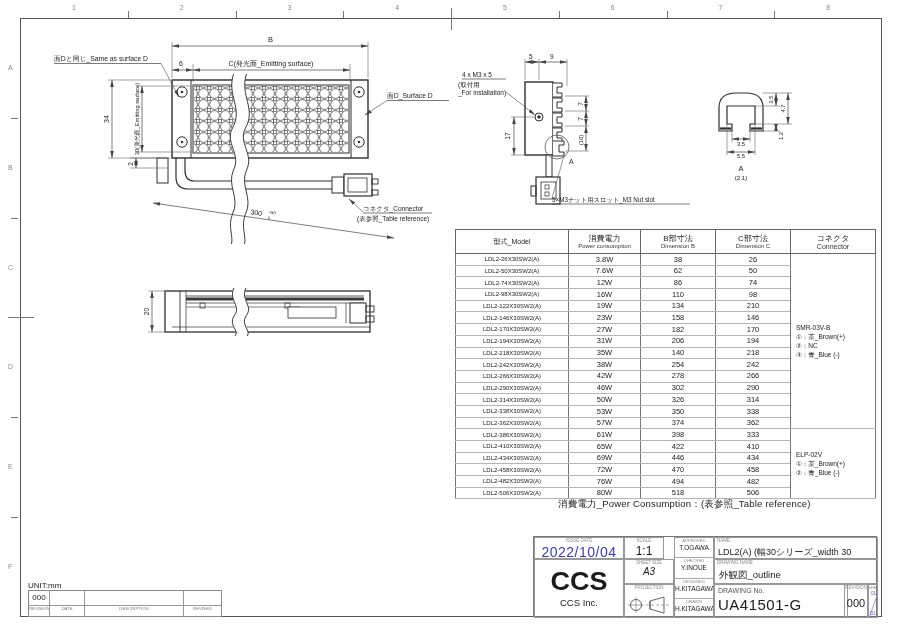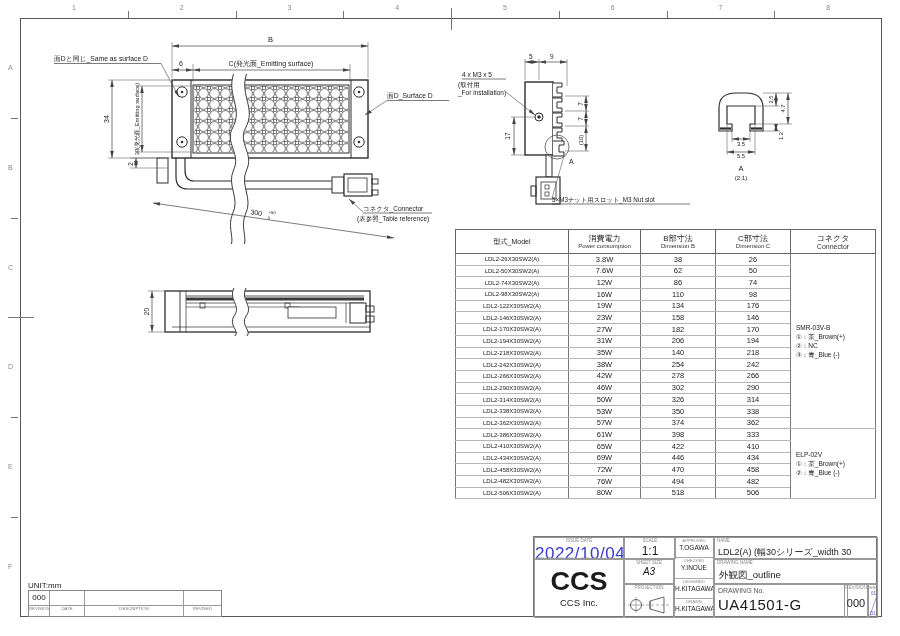--- a/index.html
+++ b/index.html
@@ -25,25 +25,25 @@
   .spec td.col-model{font-size:6px;}
   .spec td.col-conn{font-size:6.5px;text-align:left;vertical-align:middle;padding-left:5px;line-height:1.4;}
   
   .notes{position:absolute;left:558px;top:499px;font-size:9.5px;line-height:10.5px;letter-spacing:.2px;}
   
   .tb{position:absolute;left:533px;top:536px;width:344px;height:81px;border:1px solid #777;box-sizing:border-box;background:#fff;}
   .tb .cell{position:absolute;border:0.7px solid #999;box-sizing:border-box;overflow:hidden;}
   .tb .lbl{font-size:4.5px;color:#8a8a8a;text-align:center;line-height:6px;}
   .tb .lbl.left{text-align:left;padding-left:2px;}
   .c-date{left:0;top:0;width:90px;height:22px;}
-  .c-date .val{font-size:17px;text-align:center;letter-spacing:.5px;}
+  .c-date .val{font-size:14px;text-align:center;letter-spacing:.5px;}
   .c-logo{left:0;top:22px;width:90px;height:59px;}
   .logo{font-size:27px;font-weight:bold;letter-spacing:0px;text-align:center;line-height:30px;margin-top:6px;transform:scaleY(.95);}
   .company{font-size:9.5px;text-align:center;margin-top:1px;}
-  .c-scale{left:90px;top:0;width:52px;height:22px;}
+  .c-scale{left:90px;top:0;width:40px;height:22px;}
   .c-scale .val{font-size:12px;text-align:center;}
   .c-sheet{left:90px;top:22px;width:50px;height:25px;}
   .c-sheet .val{font-size:10px;text-align:center;font-style:italic;}
   .c-proj{left:90px;top:47px;width:50px;height:34px;}
   .c-names{left:140px;top:0;width:40px;height:81px;}
   .pair{height:20.25px;border-bottom:.7px solid #aaa;box-sizing:border-box;}
   .pair:last-child{border-bottom:none;}
   .plbl{font-size:4.2px;color:#8a8a8a;text-align:center;line-height:6px;}
   .pval{font-size:6.5px;text-align:center;line-height:8px;}
   .c-name{left:180px;top:0;width:164px;height:22px;}
@@ -383,21 +383,21 @@
         <tr>
           <td class="col-model">LDL2-98X30SW2(A)</td>
           <td class="col-power">16W</td>
           <td class="col-b">110</td>
           <td class="col-c">98</td>
         </tr>
         <tr>
           <td class="col-model">LDL2-122X30SW2(A)</td>
           <td class="col-power">19W</td>
           <td class="col-b">134</td>
-          <td class="col-c">176</td>
+          <td class="col-c">210</td>
         </tr>
         <tr>
           <td class="col-model">LDL2-146X30SW2(A)</td>
           <td class="col-power">23W</td>
           <td class="col-b">158</td>
           <td class="col-c">146</td>
         </tr>
         <tr>
           <td class="col-model">LDL2-170X30SW2(A)</td>
           <td class="col-power">27W</td>
@@ -491,20 +491,21 @@
           <td class="col-model">LDL2-506X30SW2(A)</td>
           <td class="col-power">80W</td>
           <td class="col-b">518</td>
           <td class="col-c">506</td>
         </tr>
       </tbody>
   </table>
 </div>
 
 <div class="notes">
+  <div>消費電力_Power Consumption：(表参照_Table reference)</div>
 </div>
 
 <div class="tb">
   <div class="cell c-date">
     <div class="lbl">ISSUE DATE</div>
     <div class="val" style="color:#3a3acb">2022/10/04</div>
   </div>
   <div class="cell c-logo">
     <div class="logo">CCS</div>
     <div class="company">CCS Inc.</div>

